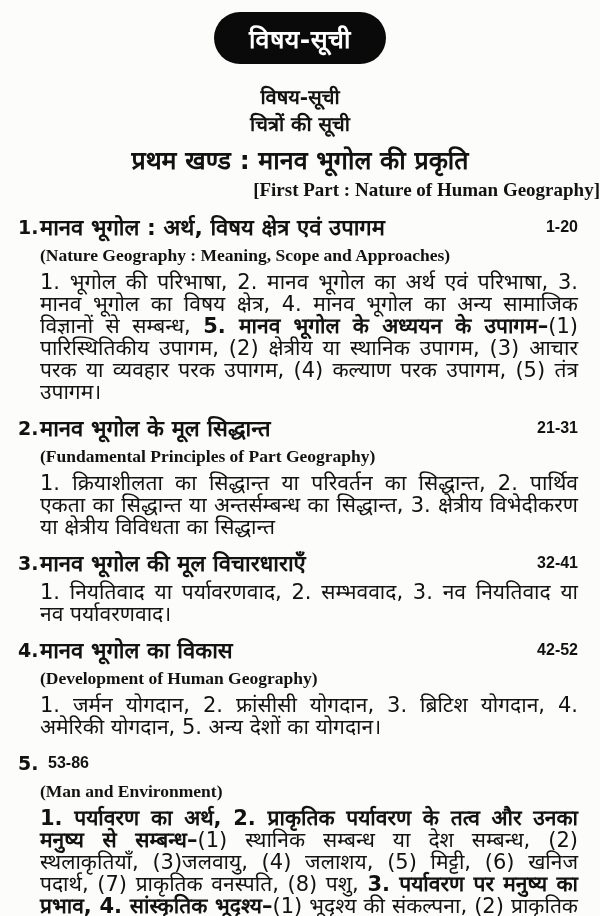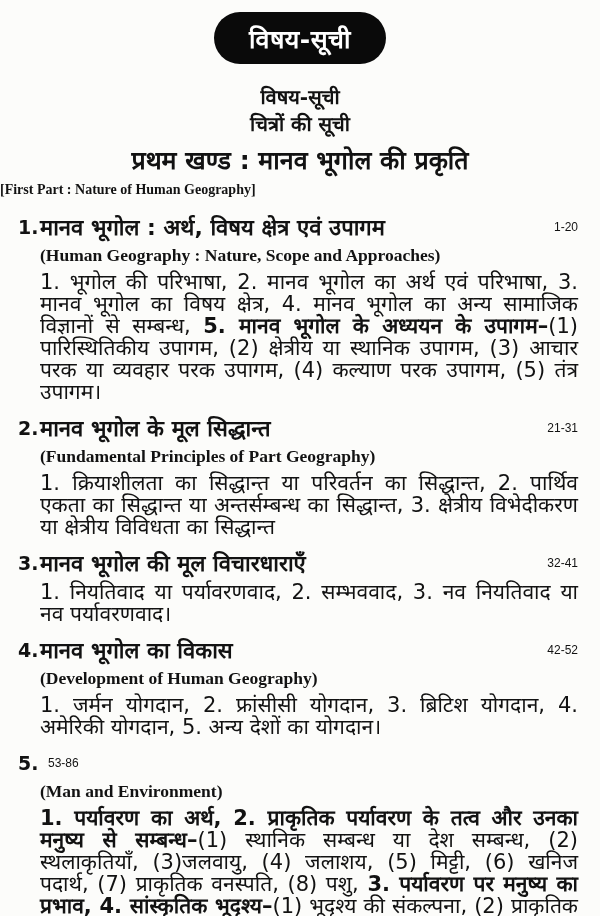--- a/index.html
+++ b/index.html
@@ -36,42 +36,42 @@
 
   .part-hi {
     margin-top:8px;
     text-align:center;
     font-size:25px;
     font-weight:bold;
     line-height:30px;
   }
   .part-en {
     margin-top:2px;
-    text-align:left;
+    text-align:right;
     font-family:"Liberation Serif", serif;
-    font-size:14px;
+    font-size:19px;
     font-weight:bold;
     line-height:24px;
   }
 
   .chapters { margin:0 22px 0 18px; }
   .chapter { margin-top:12px; }
 
   .ch-head { display:flex; align-items:flex-start; }
   .ch-num {
     flex:none; width:22px;
     font-weight:bold; font-size:19px; line-height:27px;
   }
   .ch-title {
     flex:1;
     font-weight:bold; font-size:22px; line-height:27px;
   }
   .ch-pages {
     flex:none;
-    font-weight:normal; font-size:12px; line-height:26px;
+    font-weight:bold; font-size:16px; line-height:26px;
     font-family:"Liberation Sans", sans-serif;
     padding-left:8px;
     text-align:right;
   }
   .ch-en {
     margin:2px 0 0 22px;
     font-family:"Liberation Serif", serif;
     font-weight:bold;
     font-size:17.5px;
     line-height:24px;
@@ -102,21 +102,21 @@
   <div class="part-en">[First Part : Nature of Human Geography]</div>
 
   <div class="chapters">
 
     <div class="chapter">
       <div class="ch-head">
         <span class="ch-num">1.</span>
         <span class="ch-title">मानव भूगोल : अर्थ, विषय क्षेत्र एवं उपागम</span>
         <span class="ch-pages">1-20</span>
       </div>
-      <div class="ch-en">(Human Geography : Nature, Scope and Approaches)</div>
+      <div class="ch-en">(Nature Geography : Meaning, Scope and Approaches)</div>
       <div class="ch-desc"><span>1. भूगोल की परिभाषा, 2. मानव भूगोल का अर्थ एवं परिभाषा, 3. मानव भूगोल का विषय क्षेत्र, 4. मानव भूगोल का अन्य सामाजिक विज्ञानों से सम्बन्ध, </span><span class="seg-b">5. मानव भूगोल के अध्ययन के उपागम–</span><span>(1) पारिस्थितिकीय उपागम, (2) क्षेत्रीय या स्थानिक उपागम, (3) आचार परक या व्यवहार परक उपागम, (4) कल्याण परक उपागम, (5) तंत्र उपागम।</span></div>
     </div>
 
     <div class="chapter">
       <div class="ch-head">
         <span class="ch-num">2.</span>
         <span class="ch-title">मानव भूगोल के मूल सिद्धान्त</span>
         <span class="ch-pages">21-31</span>
       </div>
       <div class="ch-en">(Fundamental Principles of Part Geography)</div>

